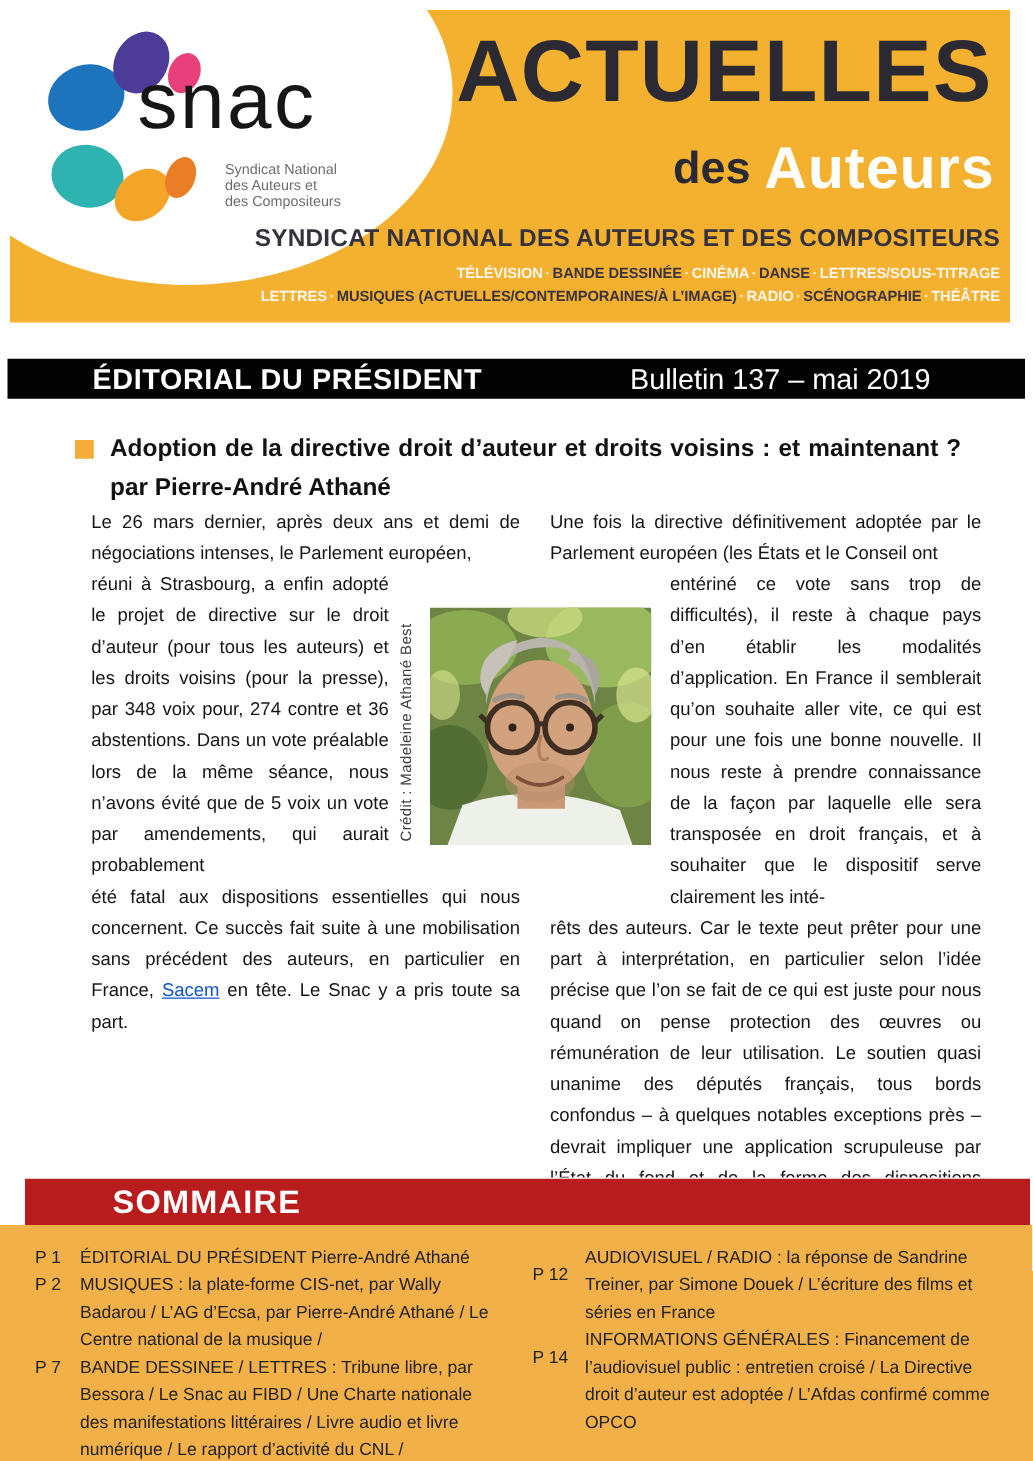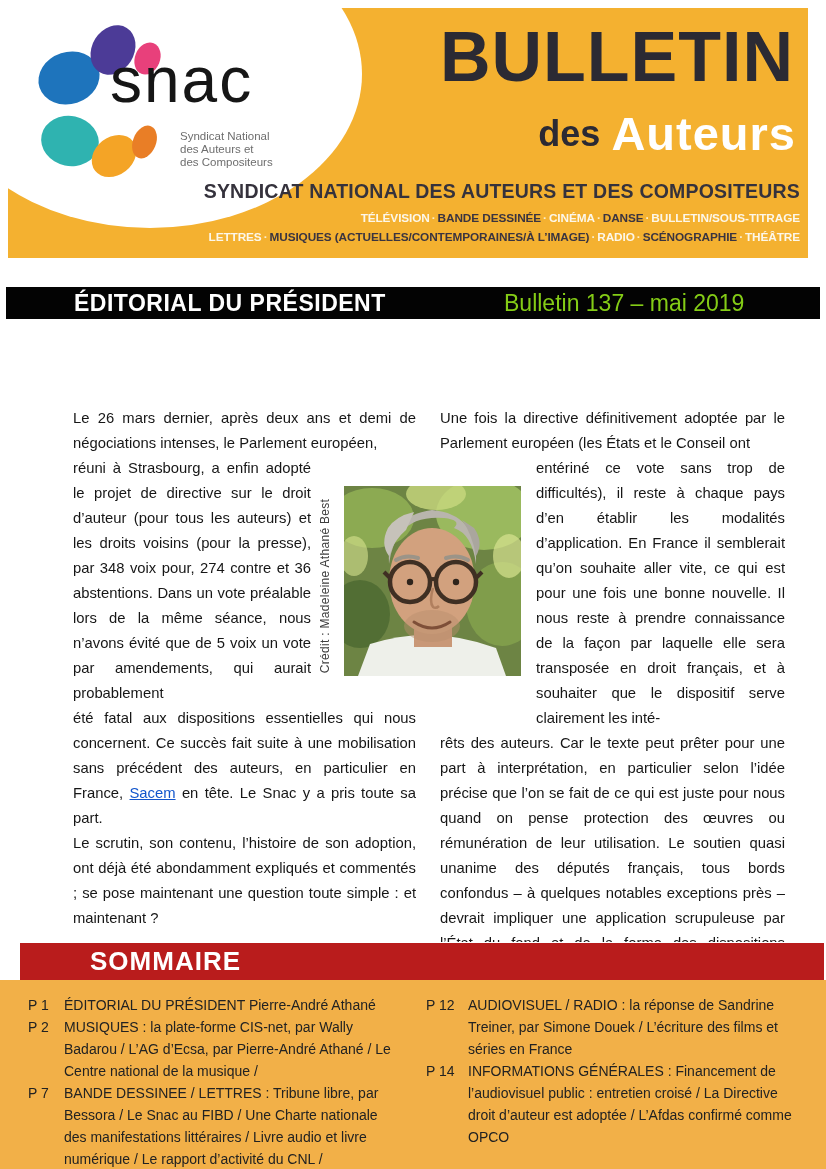--- a/index.html
+++ b/index.html
@@ -56,21 +56,21 @@
 
   
   .banner{
     position:absolute; left:6px; right:6px; top:287px; height:32px; background:#030303;
   }
   .banner .bl{
     position:absolute; left:68px; top:0; line-height:32px; color:#fff;
     font-size:23px; font-weight:700; letter-spacing:0.5px;
   }
   .banner .br{
-    position:absolute; left:498px; top:0; line-height:32px; color:#84cc16;
+    position:absolute; left:498px; top:0; line-height:32px; color:#ffffff;
     font-size:23px; font-weight:400;
   }
 
   
   .headline{ position:absolute; left:57px; top:344px; width:712px; }
   .hl-bullet{
     position:absolute; left:3px; top:8px; width:15px; height:15px;
     background:var(--accent-orange,#F6AC3A);
   }
   .hl-text{
@@ -111,21 +111,21 @@
     font-size:26px; font-weight:700; letter-spacing:1px;
   }
   .som-body{
     position:absolute; left:0; top:980px; width:826px; height:220px;
     background:var(--sommaire-yellow,#F2B048);
   }
   .som-cols{ display:flex; gap:22px; padding:14px 24px 0 28px; }
   .som-col{ flex:1; font-size:14px; line-height:22px; color:#222; }
   .som-item{ display:flex; }
   .som-page{ flex:none; width:36px; }
-  .som-col.right .som-page{ width:42px; }
+  .som-col.right .som-page{ width:42px;margin-top:14px; }
   .som-text{ flex:1; }
 </style>
 </head>
 <body>
 
 <div class="page">
 
   <header class="masthead">
     <div class="blob"></div>
     <span class="e e-blue"></span>
@@ -134,50 +134,53 @@
     <span class="e e-teal"></span>
     <span class="e e-gold"></span>
     <span class="e e-orange"></span>
     <div class="brand">snac</div>
     <div class="brand-sub">
       <span>Syndicat National</span>
       <span>des Auteurs et</span>
       <span>des Compositeurs</span>
     </div>
 
-    <div class="title1">BULLETIN</div>
+    <div class="title1">ACTUELLES</div>
     <div class="title2">
       <span class="t2a">des</span>
       <span class="t2b">Auteurs</span>
     </div>
     <div class="orgline">SYNDICAT NATIONAL DES AUTEURS ET DES COMPOSITEURS</div>
 
     <div class="cats">
       <div class="catline">
-        <span class="cat light">TÉLÉVISION</span><span class="sep">·</span><span class="cat dark">BANDE DESSINÉE</span><span class="sep">·</span><span class="cat light">CINÉMA</span><span class="sep">·</span><span class="cat dark">DANSE</span><span class="sep">·</span><span class="cat light">BULLETIN/SOUS-TITRAGE</span>
+        <span class="cat light">TÉLÉVISION</span><span class="sep">·</span><span class="cat dark">BANDE DESSINÉE</span><span class="sep">·</span><span class="cat light">CINÉMA</span><span class="sep">·</span><span class="cat dark">DANSE</span><span class="sep">·</span><span class="cat light">LETTRES/SOUS-TITRAGE</span>
       </div>
       <div class="catline">
         <span class="cat light">LETTRES</span><span class="sep">·</span><span class="cat dark">MUSIQUES (ACTUELLES/CONTEMPORAINES/À L’IMAGE)</span><span class="sep">·</span><span class="cat light">RADIO</span><span class="sep">·</span><span class="cat dark">SCÉNOGRAPHIE</span><span class="sep">·</span><span class="cat light">THÉÂTRE</span>
       </div>
     </div>
   </header>
 
   <div class="banner">
     <span class="bl">ÉDITORIAL DU PRÉSIDENT</span>
     <span class="br">Bulletin 137 – mai 2019</span>
   </div>
 
+  <section class="headline">
+    <span class="hl-bullet"></span>
+    <h1 class="hl-text">Adoption de la directive droit d’auteur et droits voisins : et maintenant ? par Pierre-André Athané</h1>
+  </section>
 
   <section class="article">
     <div class="cols">
       <div class="colL">
         <p>Le 26 mars dernier, après deux ans et demi de négociations intenses, le Parlement européen,</p>
         <p class="narrowL">réuni à Strasbourg, a enfin adopté le projet de directive sur le droit d’auteur (pour tous les auteurs) et les droits voisins (pour la presse), par 348 voix pour, 274 contre et 36 abstentions. Dans un vote préalable lors de la même séance, nous n’avons évité que de 5 voix un vote par amendements, qui aurait probablement</p>
         <p><span>été fatal aux dispositions essentielles qui nous concernent. Ce succès fait suite à une mobilisation sans précédent des auteurs, en particulier en France, </span><a class="link" href="#">Sacem</a><span> en tête. Le Snac y a pris toute sa part.</span></p>
-        <p>Le scrutin, son contenu, l’histoire de son adoption, ont déjà été abondamment expliqués et commentés ; se pose maintenant une question toute simple : et maintenant ?</p>
       </div>
       <div class="colR">
         <p>Une fois la directive définitivement adoptée par le Parlement européen (les États et le Conseil ont</p>
         <div class="rowR">
           <div class="photo-cell">
             <svg class="photo" viewBox="0 0 177 190" xmlns="http://www.w3.org/2000/svg" preserveAspectRatio="none">
               <rect width="177" height="190" fill="#6d8444"></rect>
               <ellipse cx="28" cy="32" rx="42" ry="30" fill="#8fae54" opacity="0.9"></ellipse>
               <ellipse cx="140" cy="28" rx="48" ry="36" fill="#9fbf62" opacity="0.9"></ellipse>
               <ellipse cx="158" cy="118" rx="36" ry="42" fill="#82a04c" opacity="0.9"></ellipse>

